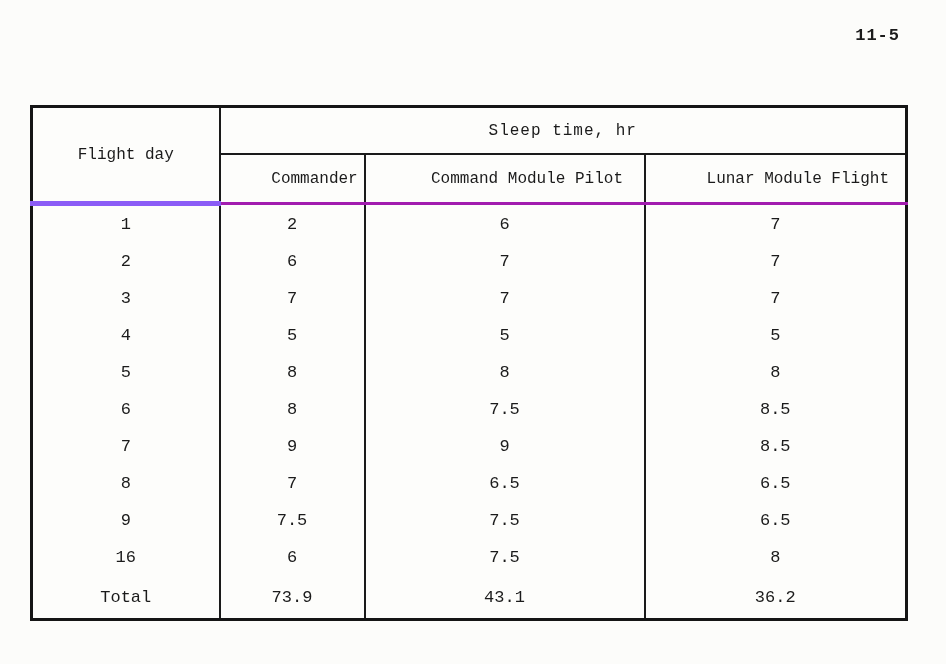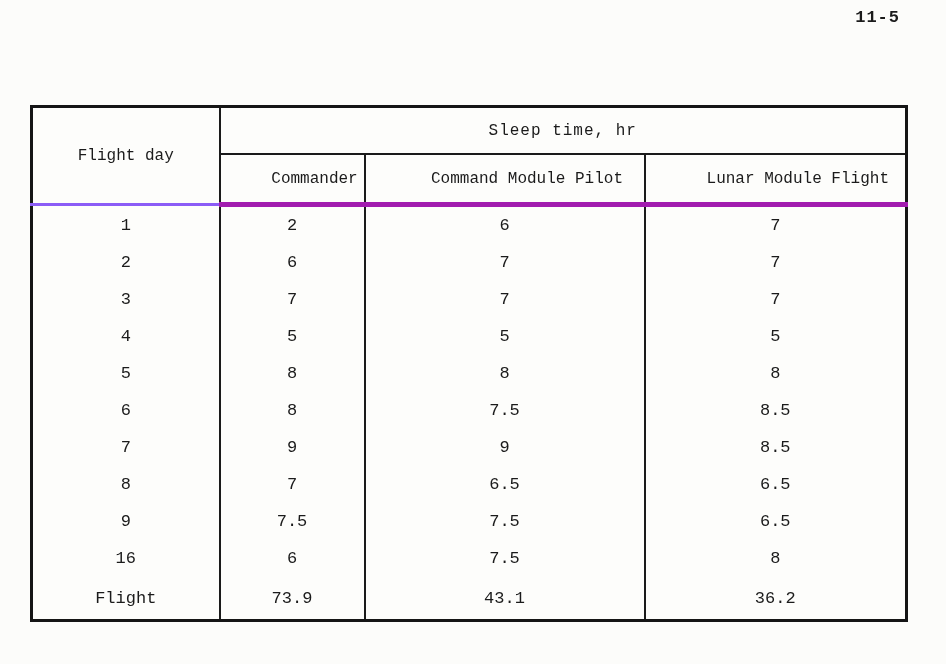--- a/index.html
+++ b/index.html
@@ -10,21 +10,21 @@
     width: 946px;
     height: 664px;
     position: relative;
     background: #fcfcfa;
     font-family: "Liberation Mono", "DejaVu Sans Mono", monospace;
     color: #1b1b1b;
     overflow: hidden;
   }
   .page-number {
     position: absolute;
-    top: 8px;
+    top: 26px;
     right: 46px;
     font-size: 17px;
     font-weight: bold;
     letter-spacing: 1px;
     color: #1b1b1b;
   }
   table.sleep-table {
     position: absolute;
     left: 30px;
     top: 105px;
@@ -52,25 +52,25 @@
     width: 188px;
     font-size: 16px;
   }
   th.sleep-time-cell {
     height: 45px;
     font-size: 17px;
     letter-spacing: 1px;
   }
   tr.sub-header th {
     height: 47px;
-    border-bottom: 5px solid #a21caf;
+    border-bottom: 3px solid #a21caf;
     padding-left: 45px;
   }
   th.flight-day-cell {
-    border-bottom: 3px solid #8b5cf6;
+    border-bottom: 5px solid #8b5cf6;
   }
   col.c-day { width: 188px; }
   col.c-cdr { width: 145px; }
   col.c-cmp { width: 280px; }
   col.c-lmp { width: 262px; }
   .sleep-table tbody td {
     font-size: 17px;
     height: 37px;
     border-top: none;
     border-bottom: none;
@@ -157,19 +157,19 @@
       <td>7.5</td>
       <td>6.5</td>
     </tr>
     <tr>
       <td>16</td>
       <td>6</td>
       <td>7.5</td>
       <td>8</td>
     </tr>
     <tr class="total-row">
-      <td>Flight</td>
+      <td>Total</td>
       <td>73.9</td>
       <td>43.1</td>
       <td>36.2</td>
     </tr>
   </tbody>
 </table>
 
 </body></html>

